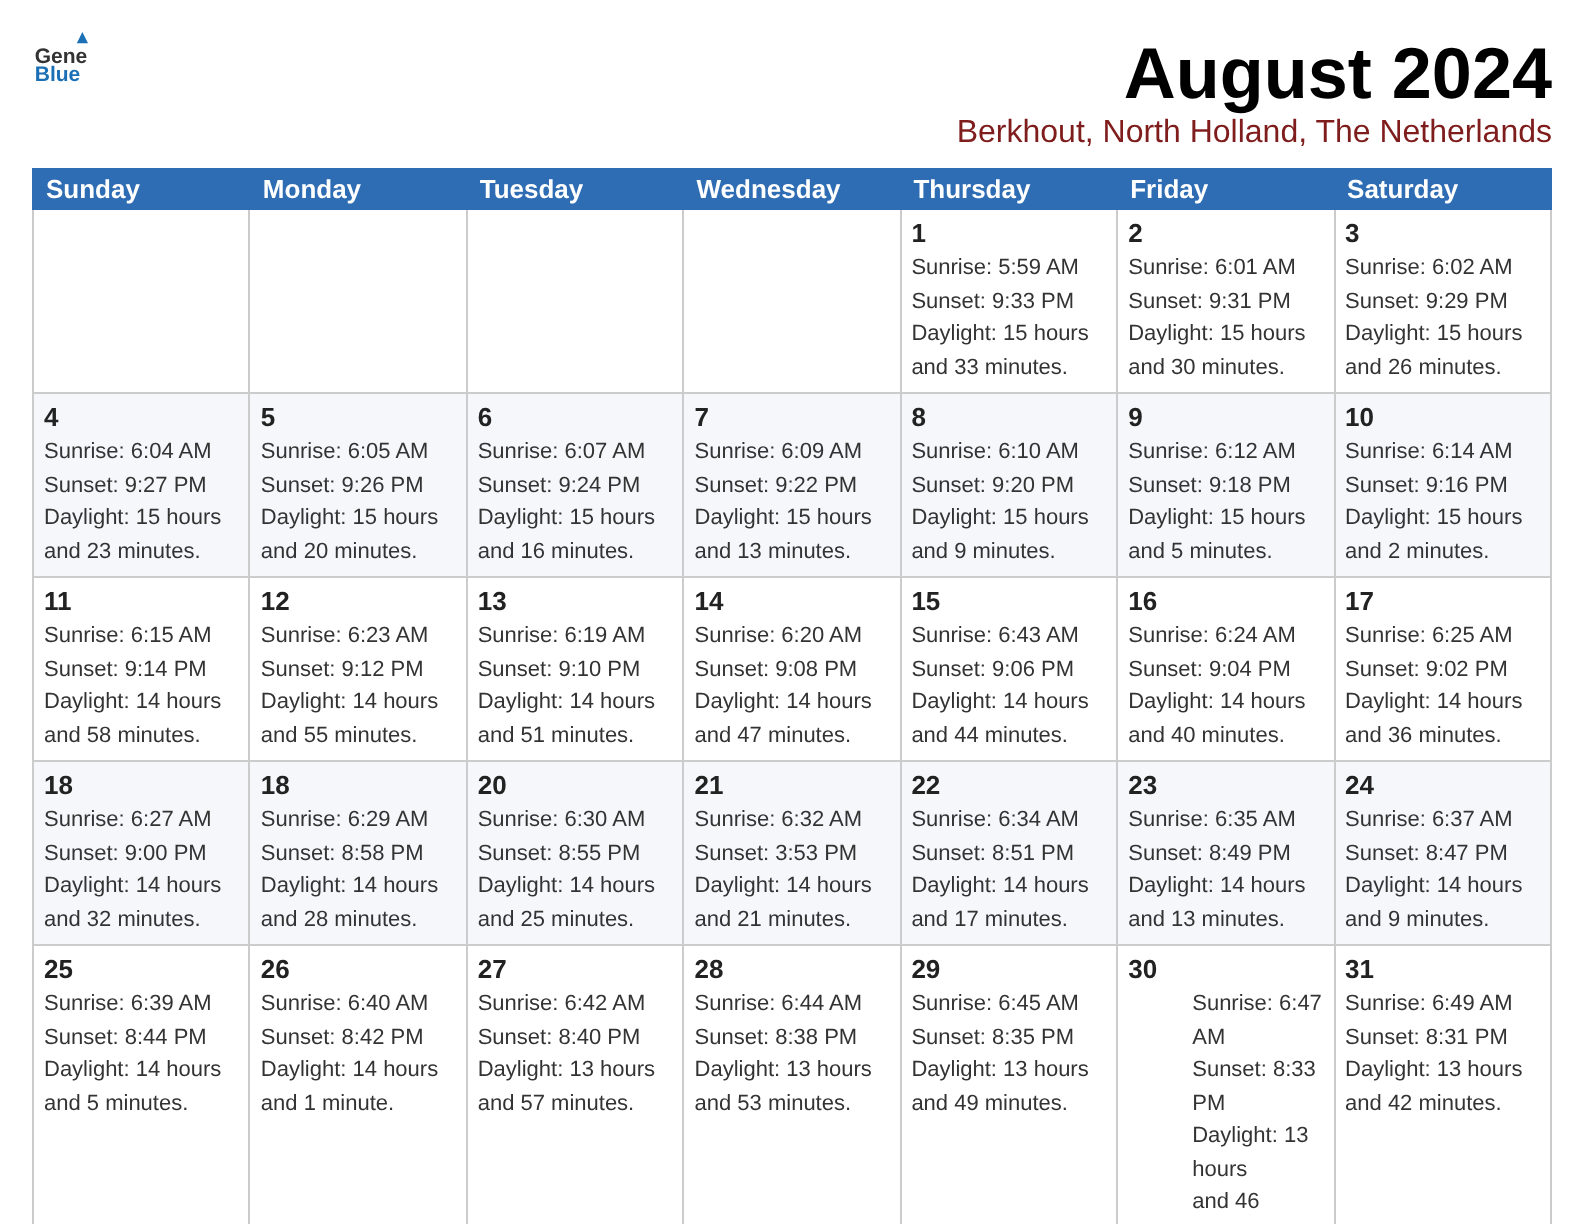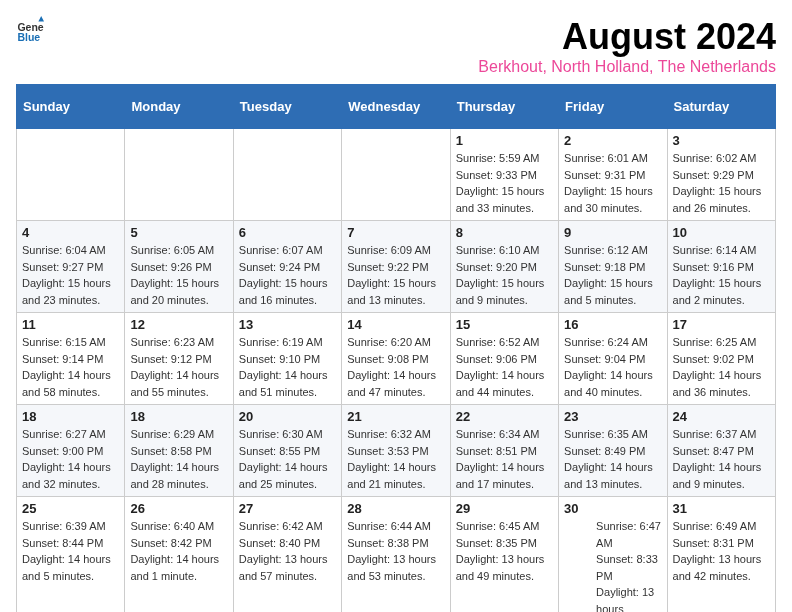--- a/index.html
+++ b/index.html
@@ -28,32 +28,32 @@
     .title-area {
       text-align: right;
     }
     .month-title {
       font-size: 36px;
       font-weight: bold;
       color: #000000;
     }
     .location-title {
       font-size: 16px;
-      color: #ec4899;
+      color: #7f1d1d;
     }
     .calendar-table {
       width: 100%;
       border-collapse: collapse;
       table-layout: fixed;
     }
     .calendar-table th {
       background-color: #2e6db4;
       color: #fff;
       text-align: left;
-      padding: 14px 6px;
+      padding: 2px 6px;
       font-size: 13px;
       border: 1px solid #2e6db4;
     }
     .calendar-table td {
       border: 1px solid #ccc;
       vertical-align: top;
       padding: 4px 5px;
       height: 88px;
       font-size: 11px;
       color: #333;
@@ -212,21 +212,21 @@
         </td>
         <td>
           <div class="day-number">14</div>
           <div class="day-info" style="white-space: pre-line;">Sunrise: 6:20 AM
 Sunset: 9:08 PM
 Daylight: 14 hours
 and 47 minutes.</div>
         </td>
         <td>
           <div class="day-number">15</div>
-          <div class="day-info" style="white-space: pre-line;">Sunrise: 6:52 AM
+          <div class="day-info" style="white-space: pre-line;">Sunrise: 6:43 AM
 Sunset: 9:06 PM
 Daylight: 14 hours
 and 44 minutes.</div>
         </td>
         <td>
           <div class="day-number">16</div>
           <div class="day-info" style="white-space: pre-line;">Sunrise: 6:24 AM
 Sunset: 9:04 PM
 Daylight: 14 hours
 and 40 minutes.</div>

